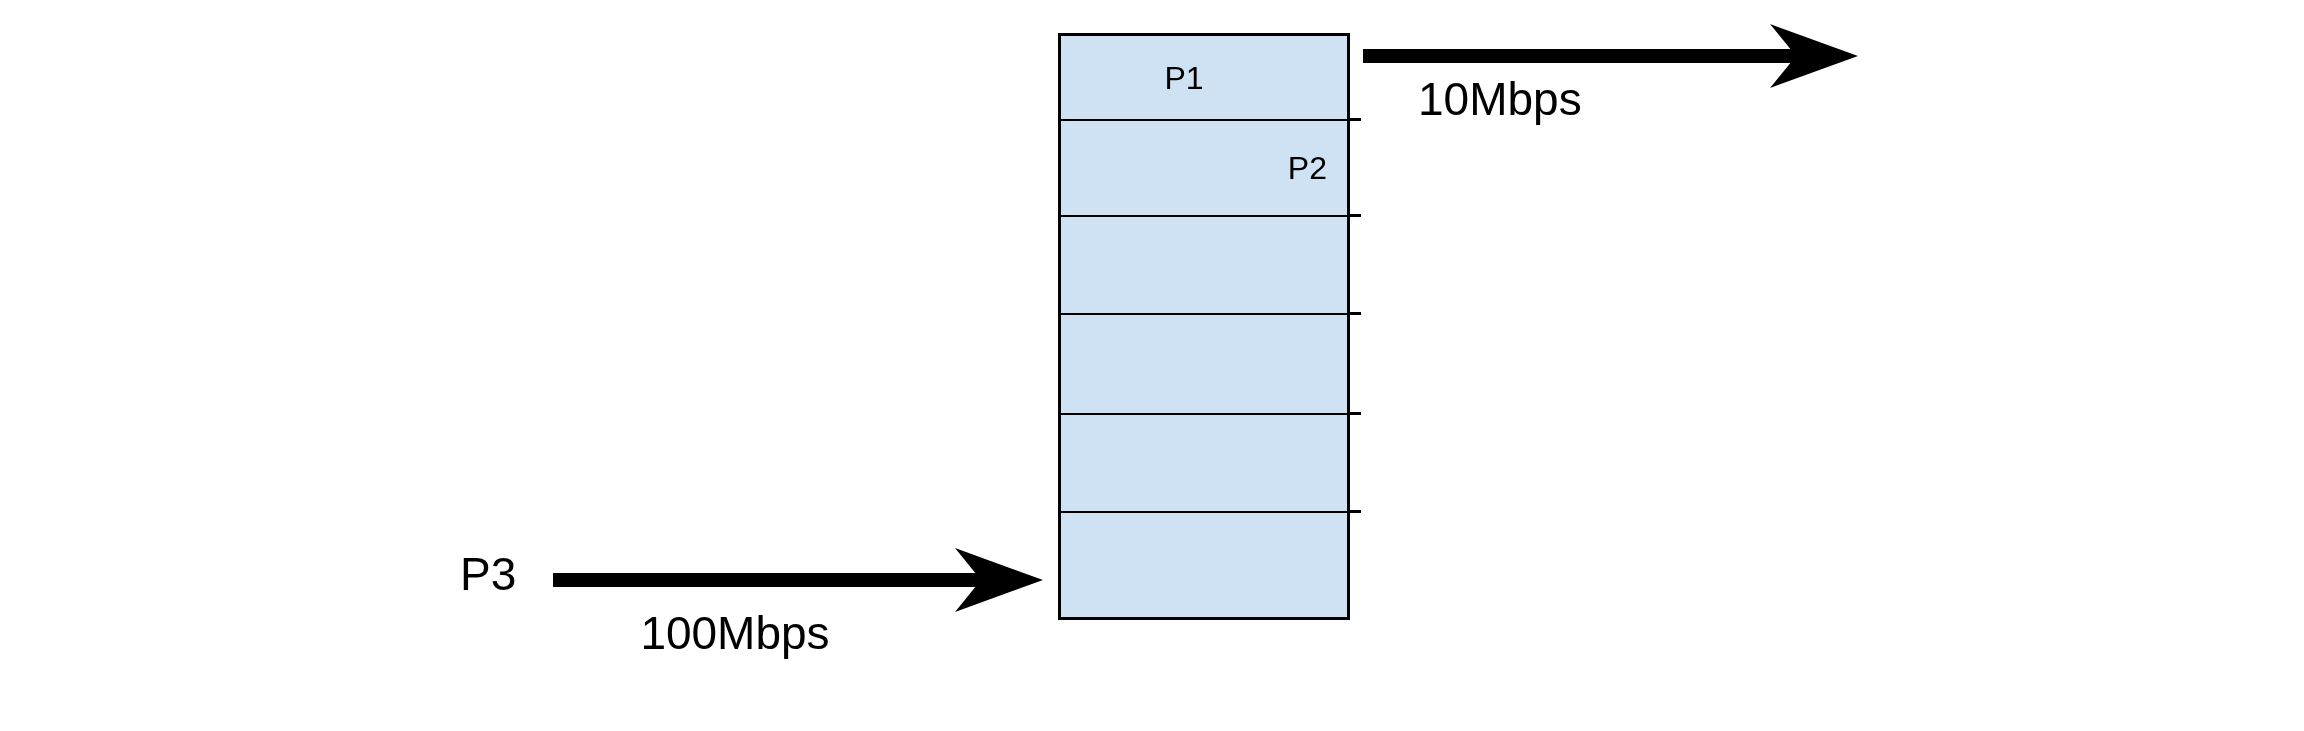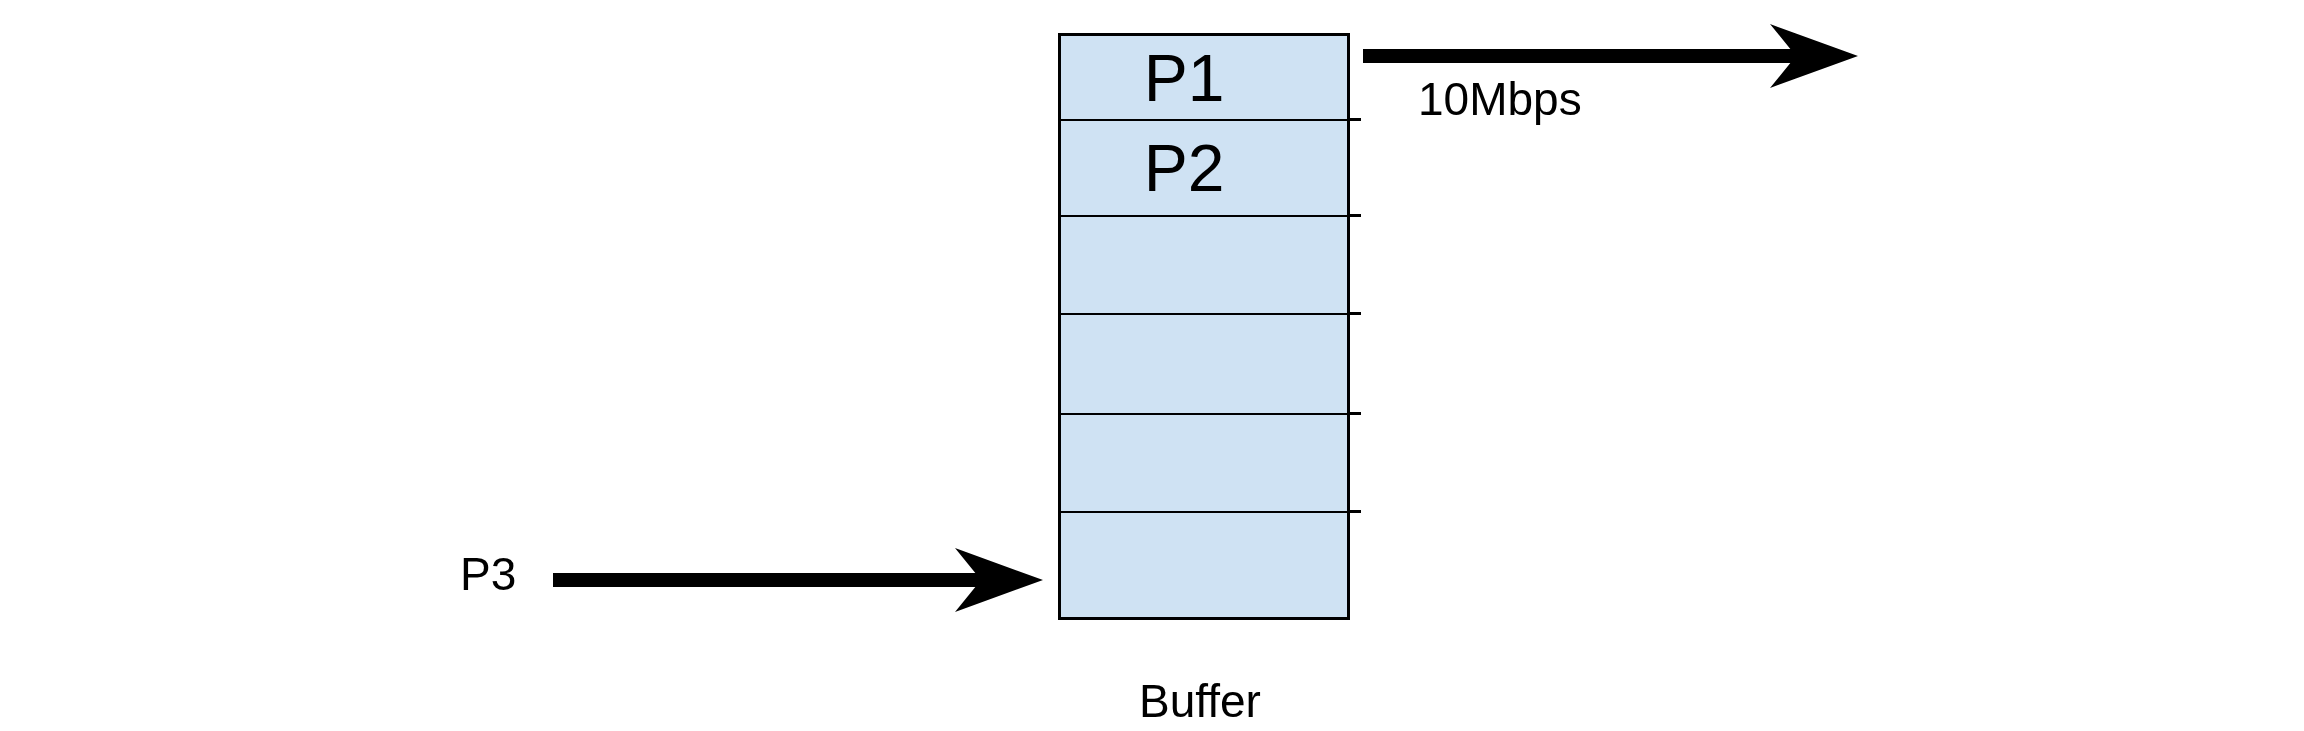--- a/index.html
+++ b/index.html
@@ -34,29 +34,29 @@
     border: 3px solid var(--line);
   }
   .cell {
     position: absolute;
     left: 0;
     width: 100%;
     display: flex;
     align-items: center;
     justify-content: center;
   }
-  .cell + .cell { border-top: 2px solid var(--line); }
+  .cell + .cell { border-top: 2px solid var(--line); justify-content: flex-end; }
   .cell-0 { top: 0;     height: 83px;  }
   .cell-1 { top: 83px;  height: 96px;  }
   .cell-2 { top: 179px; height: 98px;  }
   .cell-3 { top: 277px; height: 100px; }
   .cell-4 { top: 377px; height: 98px;  }
   .cell-5 { top: 475px; height: 106px; }
   .cell-label {
-    font-size: 66px;
+    font-size: 32px;
     line-height: 1;
     transform: translateX(-20px);
     white-space: pre;
   }
 
   
   .tick {
     position: absolute;
     left: 1348px;
     width: 13px;
@@ -140,16 +140,16 @@
     <rect class="arrow-shaft" x="5" y="31" width="440" height="14"></rect>
     <polygon class="arrow-head" points="500,38 412,6 438,38 412,70"></polygon>
   </svg>
   <div class="label out-rate-label">10Mbps</div>
 
   <div class="label in-packet-label">P3</div>
   <svg class="arrow-svg arrow-in" viewBox="0 0 505 78">
     <rect class="arrow-shaft" x="5" y="30" width="435" height="14"></rect>
     <polygon class="arrow-head" points="495,37 407,5 433,37 407,69"></polygon>
   </svg>
+  <div class="label in-rate-label">100Mbps</div>
 
-  <div class="label buffer-label">Buffer</div>
 
 </div>
 
 </body></html>

